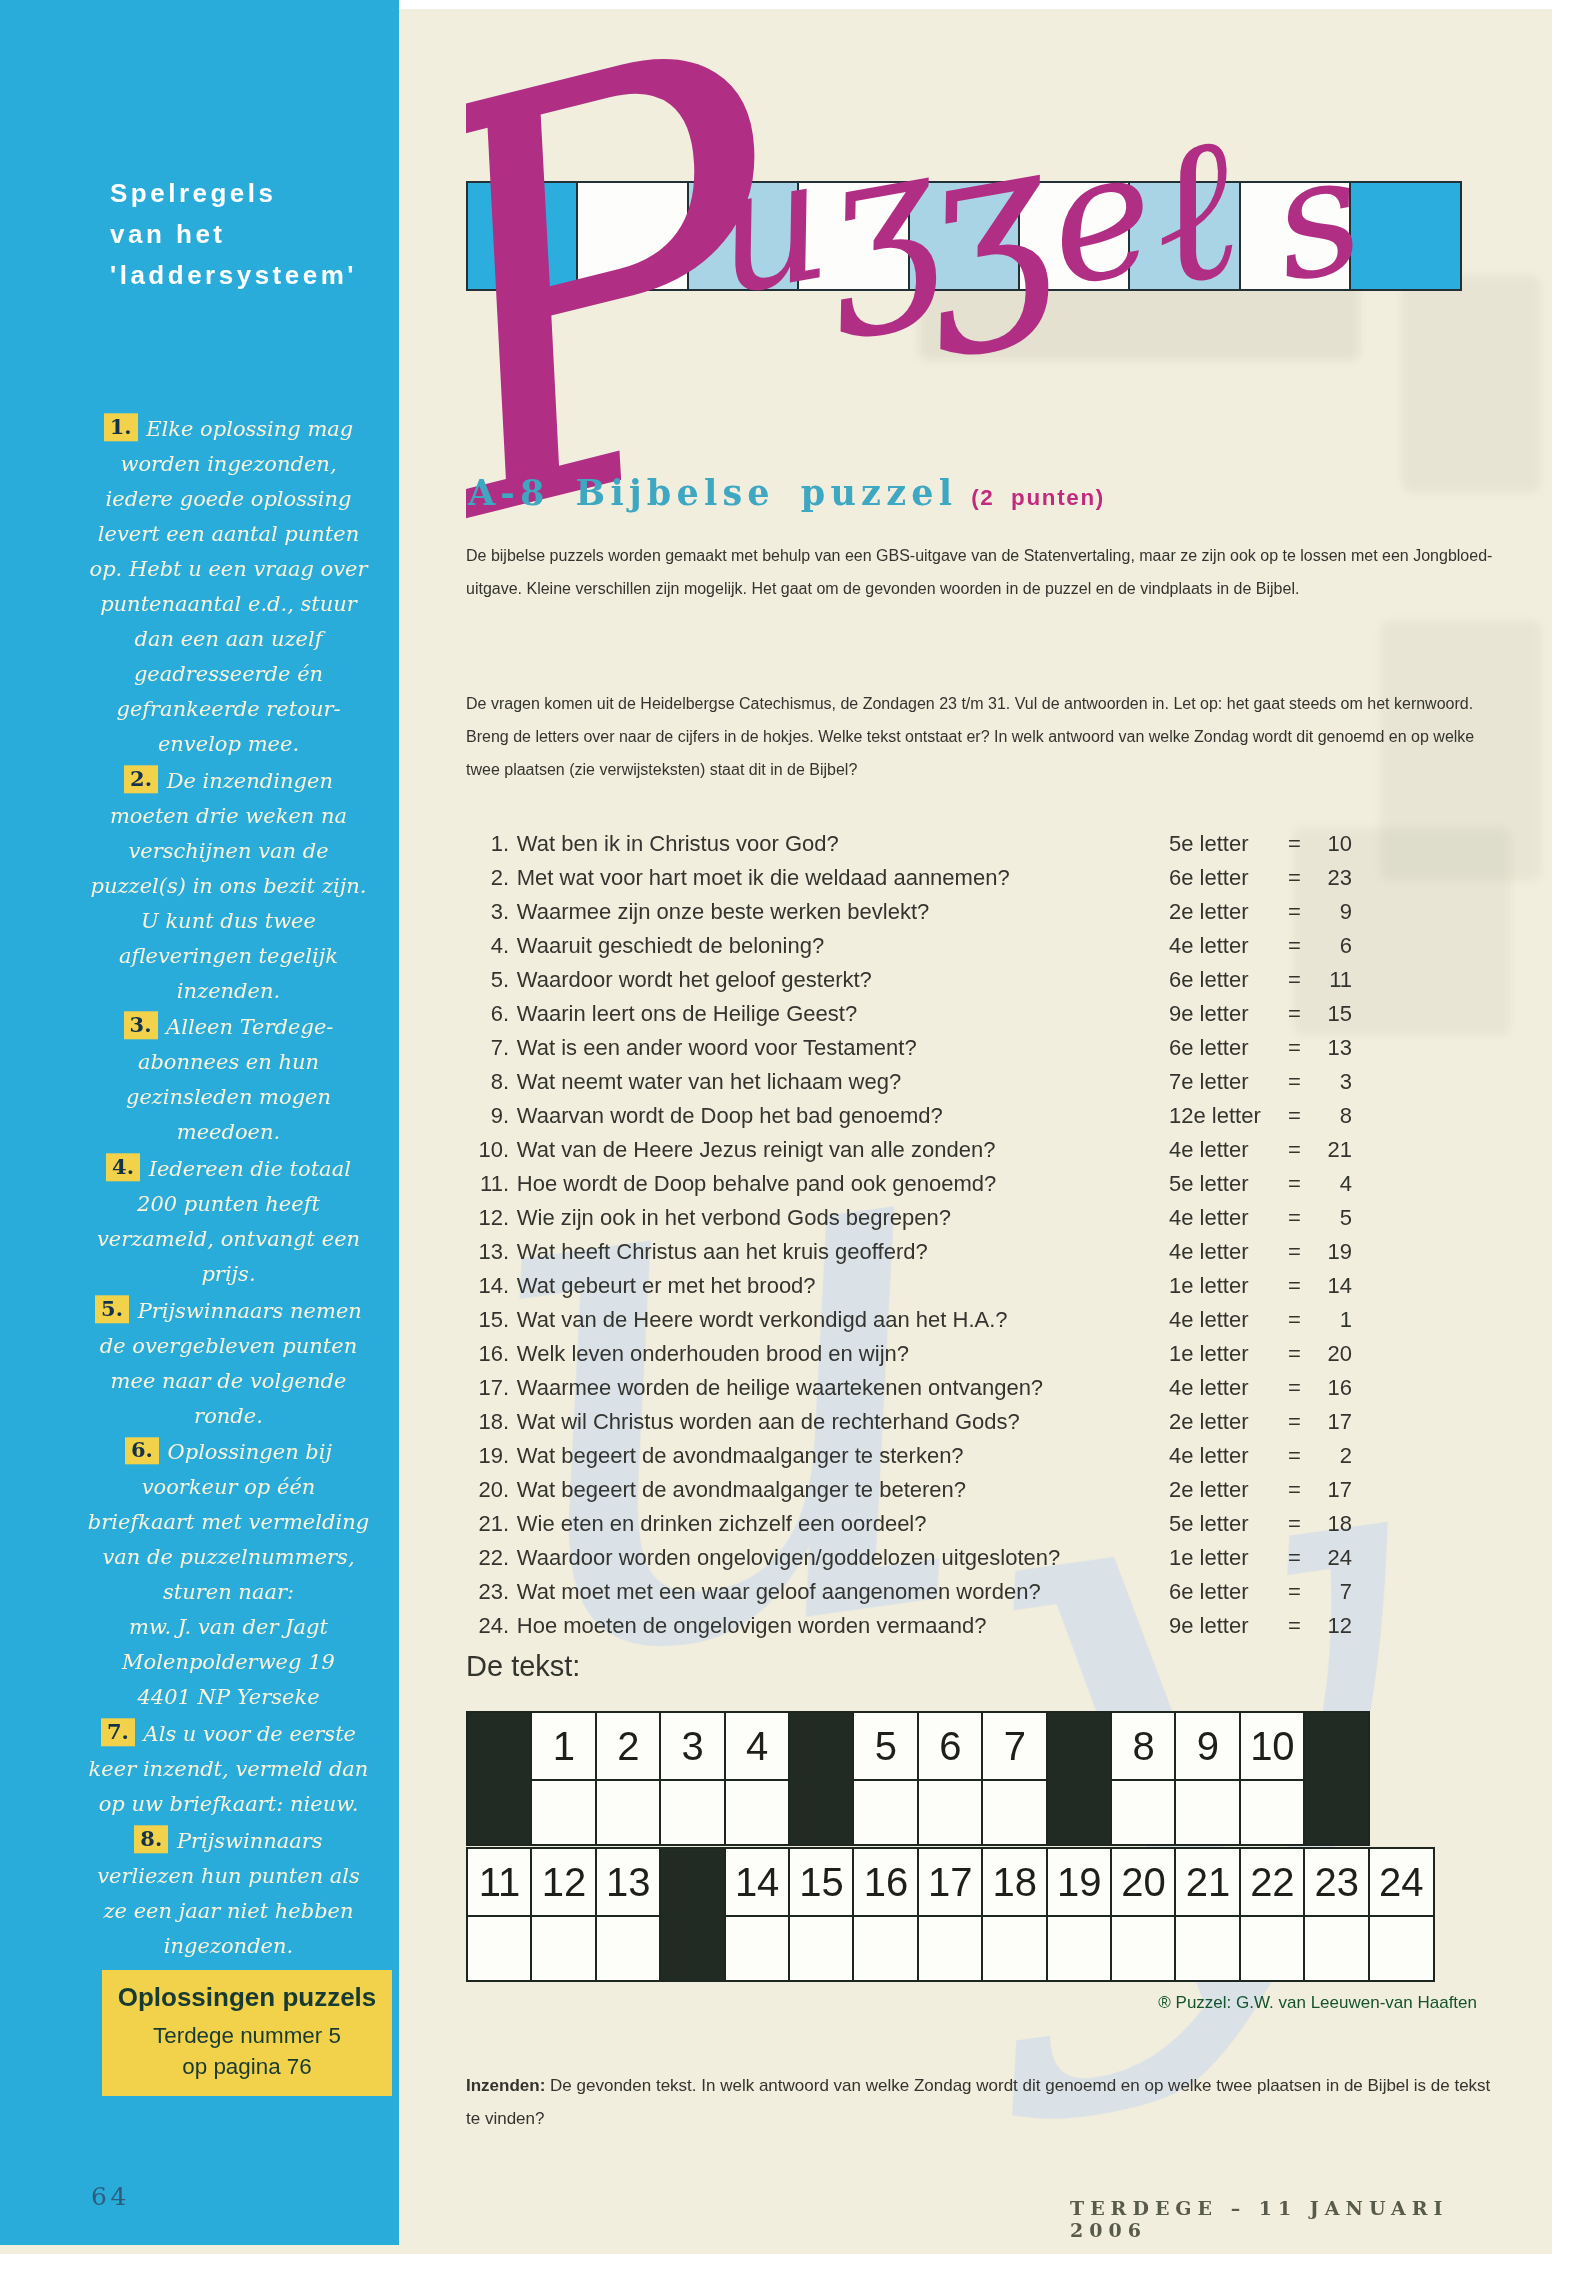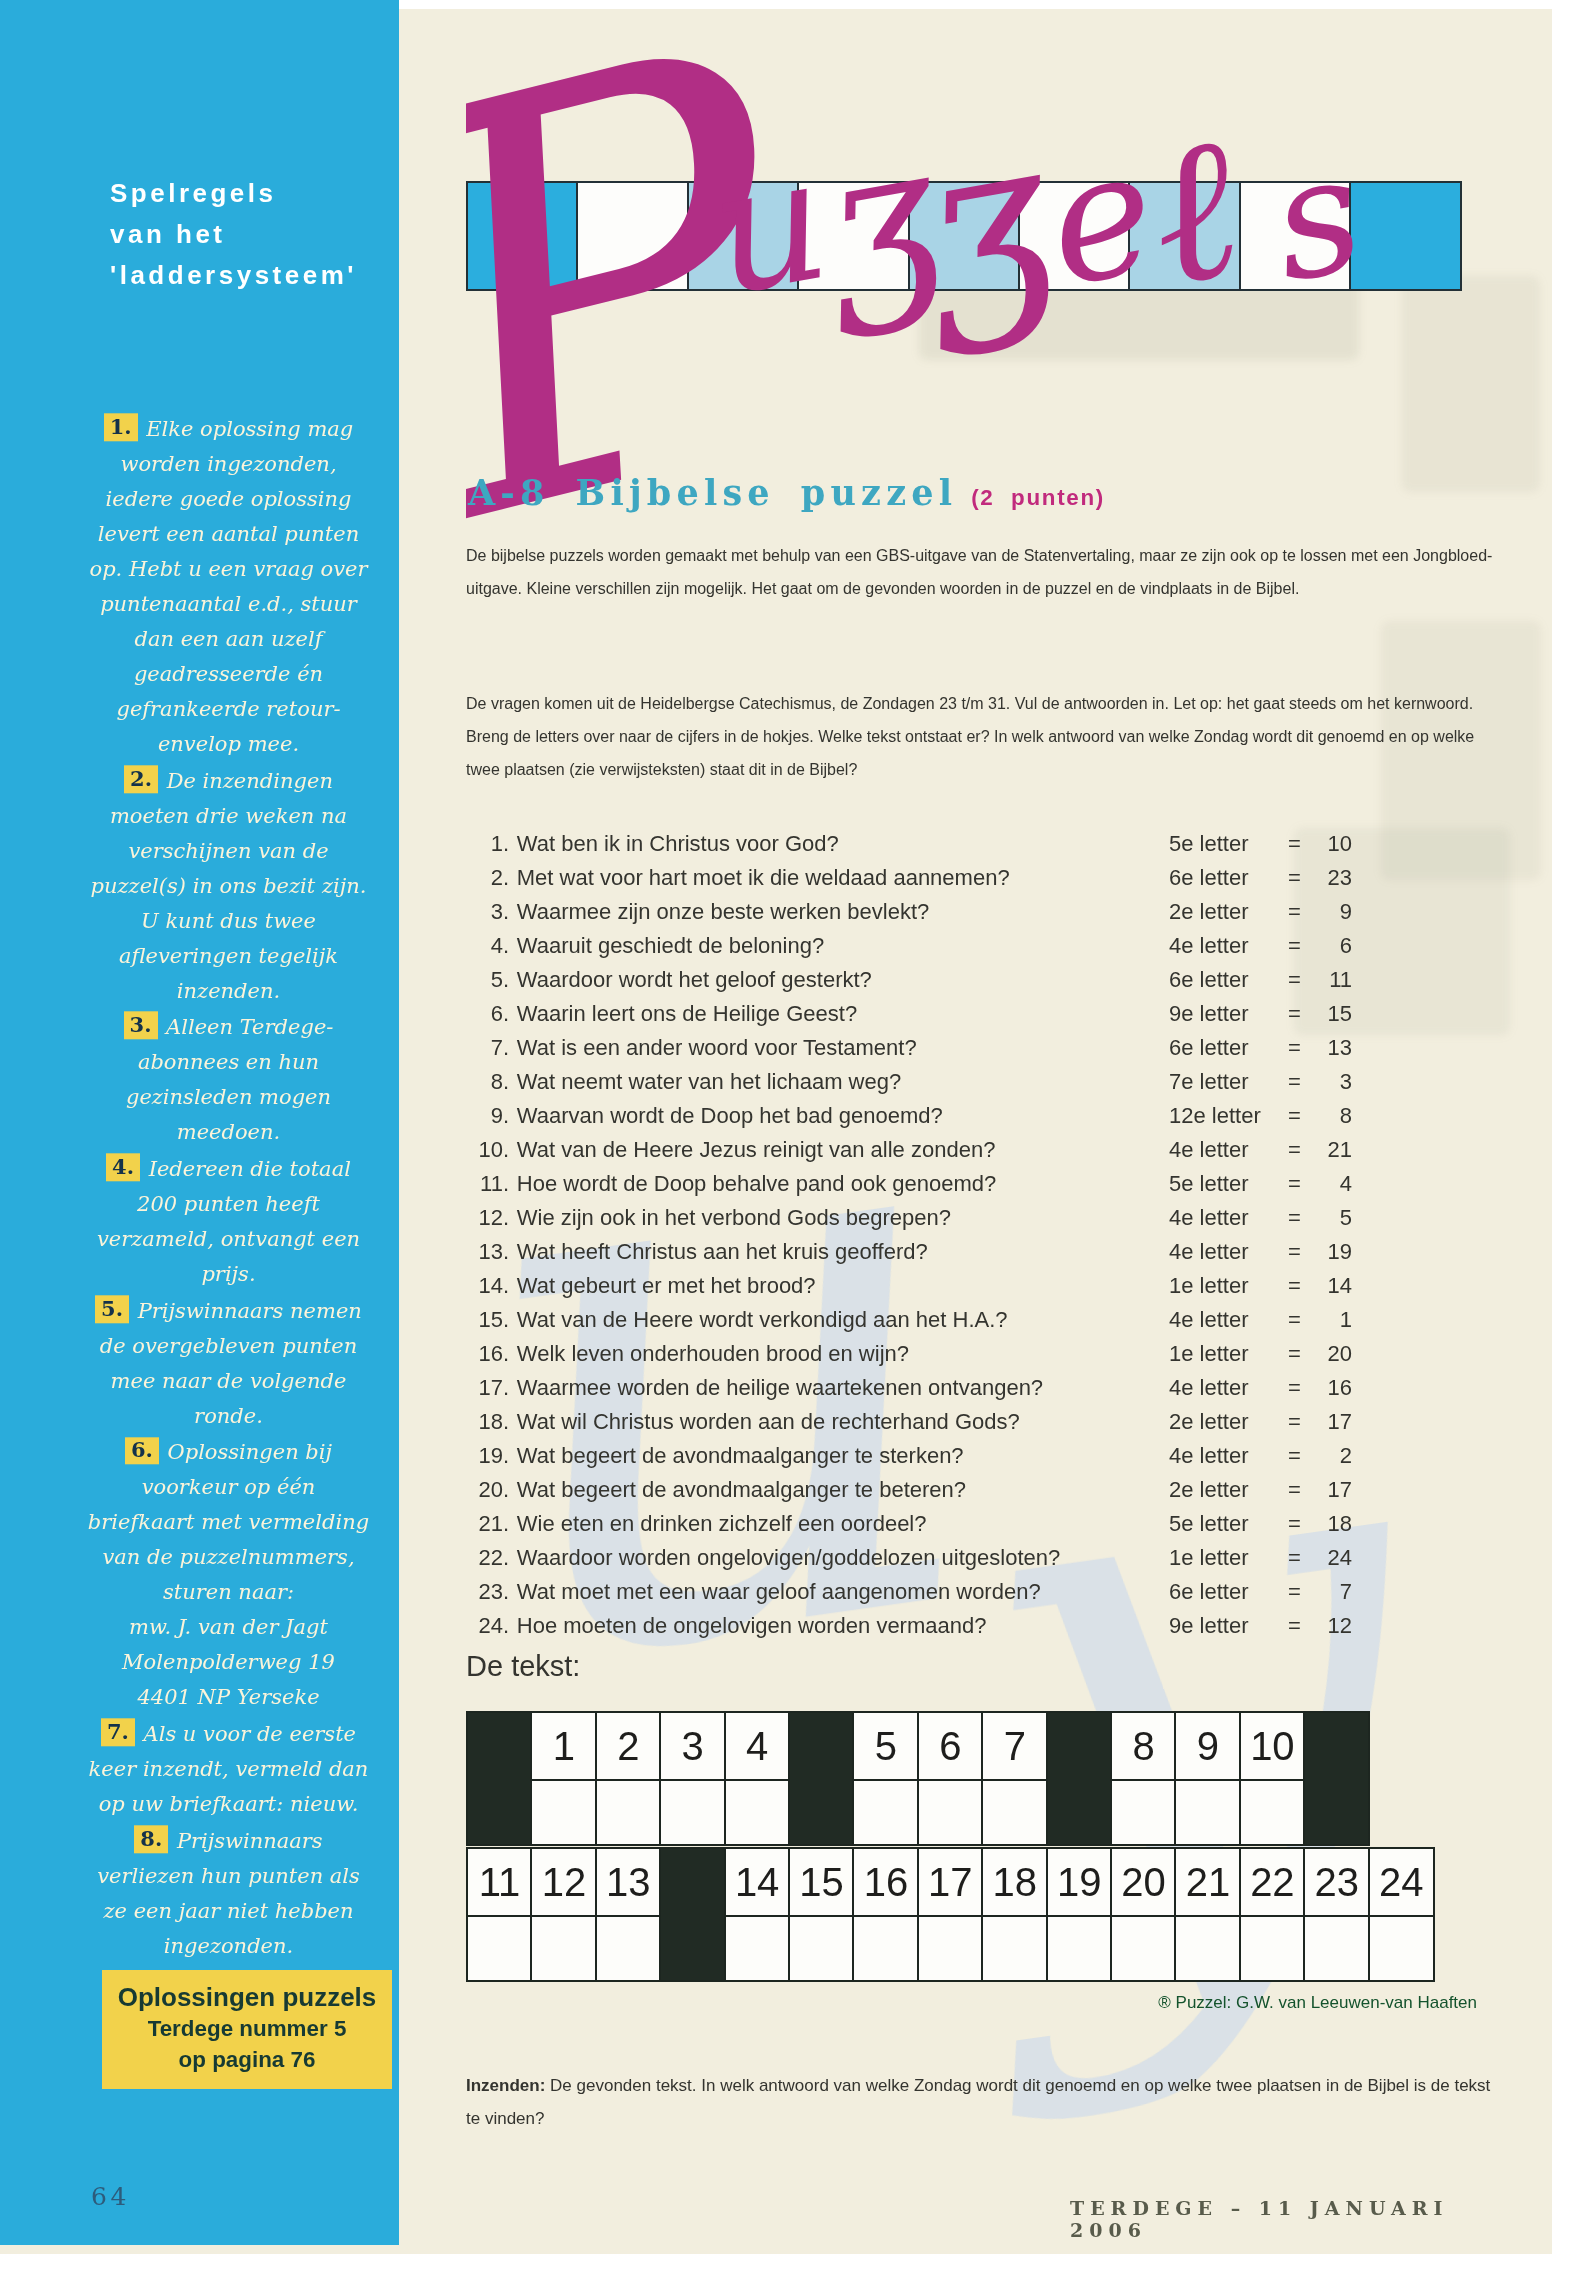--- a/index.html
+++ b/index.html
@@ -17,22 +17,22 @@
     color:#fbf4da;font-family:"DejaVu Serif",serif;font-style:italic;
     font-size:21px;line-height:35px;text-align:center;}
   .rule{margin:0 0 1.7px 0;white-space:pre-line;}
   .badge{display:inline-block;background:#f2d24b;color:#15324a;
     font-style:normal;font-weight:bold;font-family:"DejaVu Serif",serif;
     font-size:21px;line-height:26px;padding:0.9px 6px;margin-right:8.6px;
     transform:translateY(-1.7px);}
   .solutions-box{position:absolute;left:102px;top:1970px;width:290px;
     background:#f2d24b;color:#173a33;text-align:center;padding:12px 5.2px 14px 5.2px;
     box-sizing:border-box;}
-  .solutions-box .l1{font-size:26px;font-weight:bold;}
-  .solutions-box .l2,.solutions-box .l3{font-size:22.4px;font-weight:bold;line-height:31px;}
+  .solutions-box .l1{font-size:26px;font-weight:bold;margin-bottom:7px;}
+  .solutions-box .l2,.solutions-box .l3{font-size:22.4px;font-weight:normal;line-height:31px;}
   .sidebar-pagenum{position:absolute;left:91px;top:2182px;
     font-family:"DejaVu Serif",serif;font-size:25px;letter-spacing:3.5px;
     color:#2d5c7c;}
   
   .squares{position:absolute;left:466px;top:181px;display:flex;}
   .sq{width:113px;height:110px;border:2.6px solid #233036;margin-left:-2.6px;
       box-sizing:border-box;}
   .sq:first-child{margin-left:0;}
   .script-layer{position:absolute;left:466px;top:35px;width:1044px;height:587px;
       pointer-events:none;}

